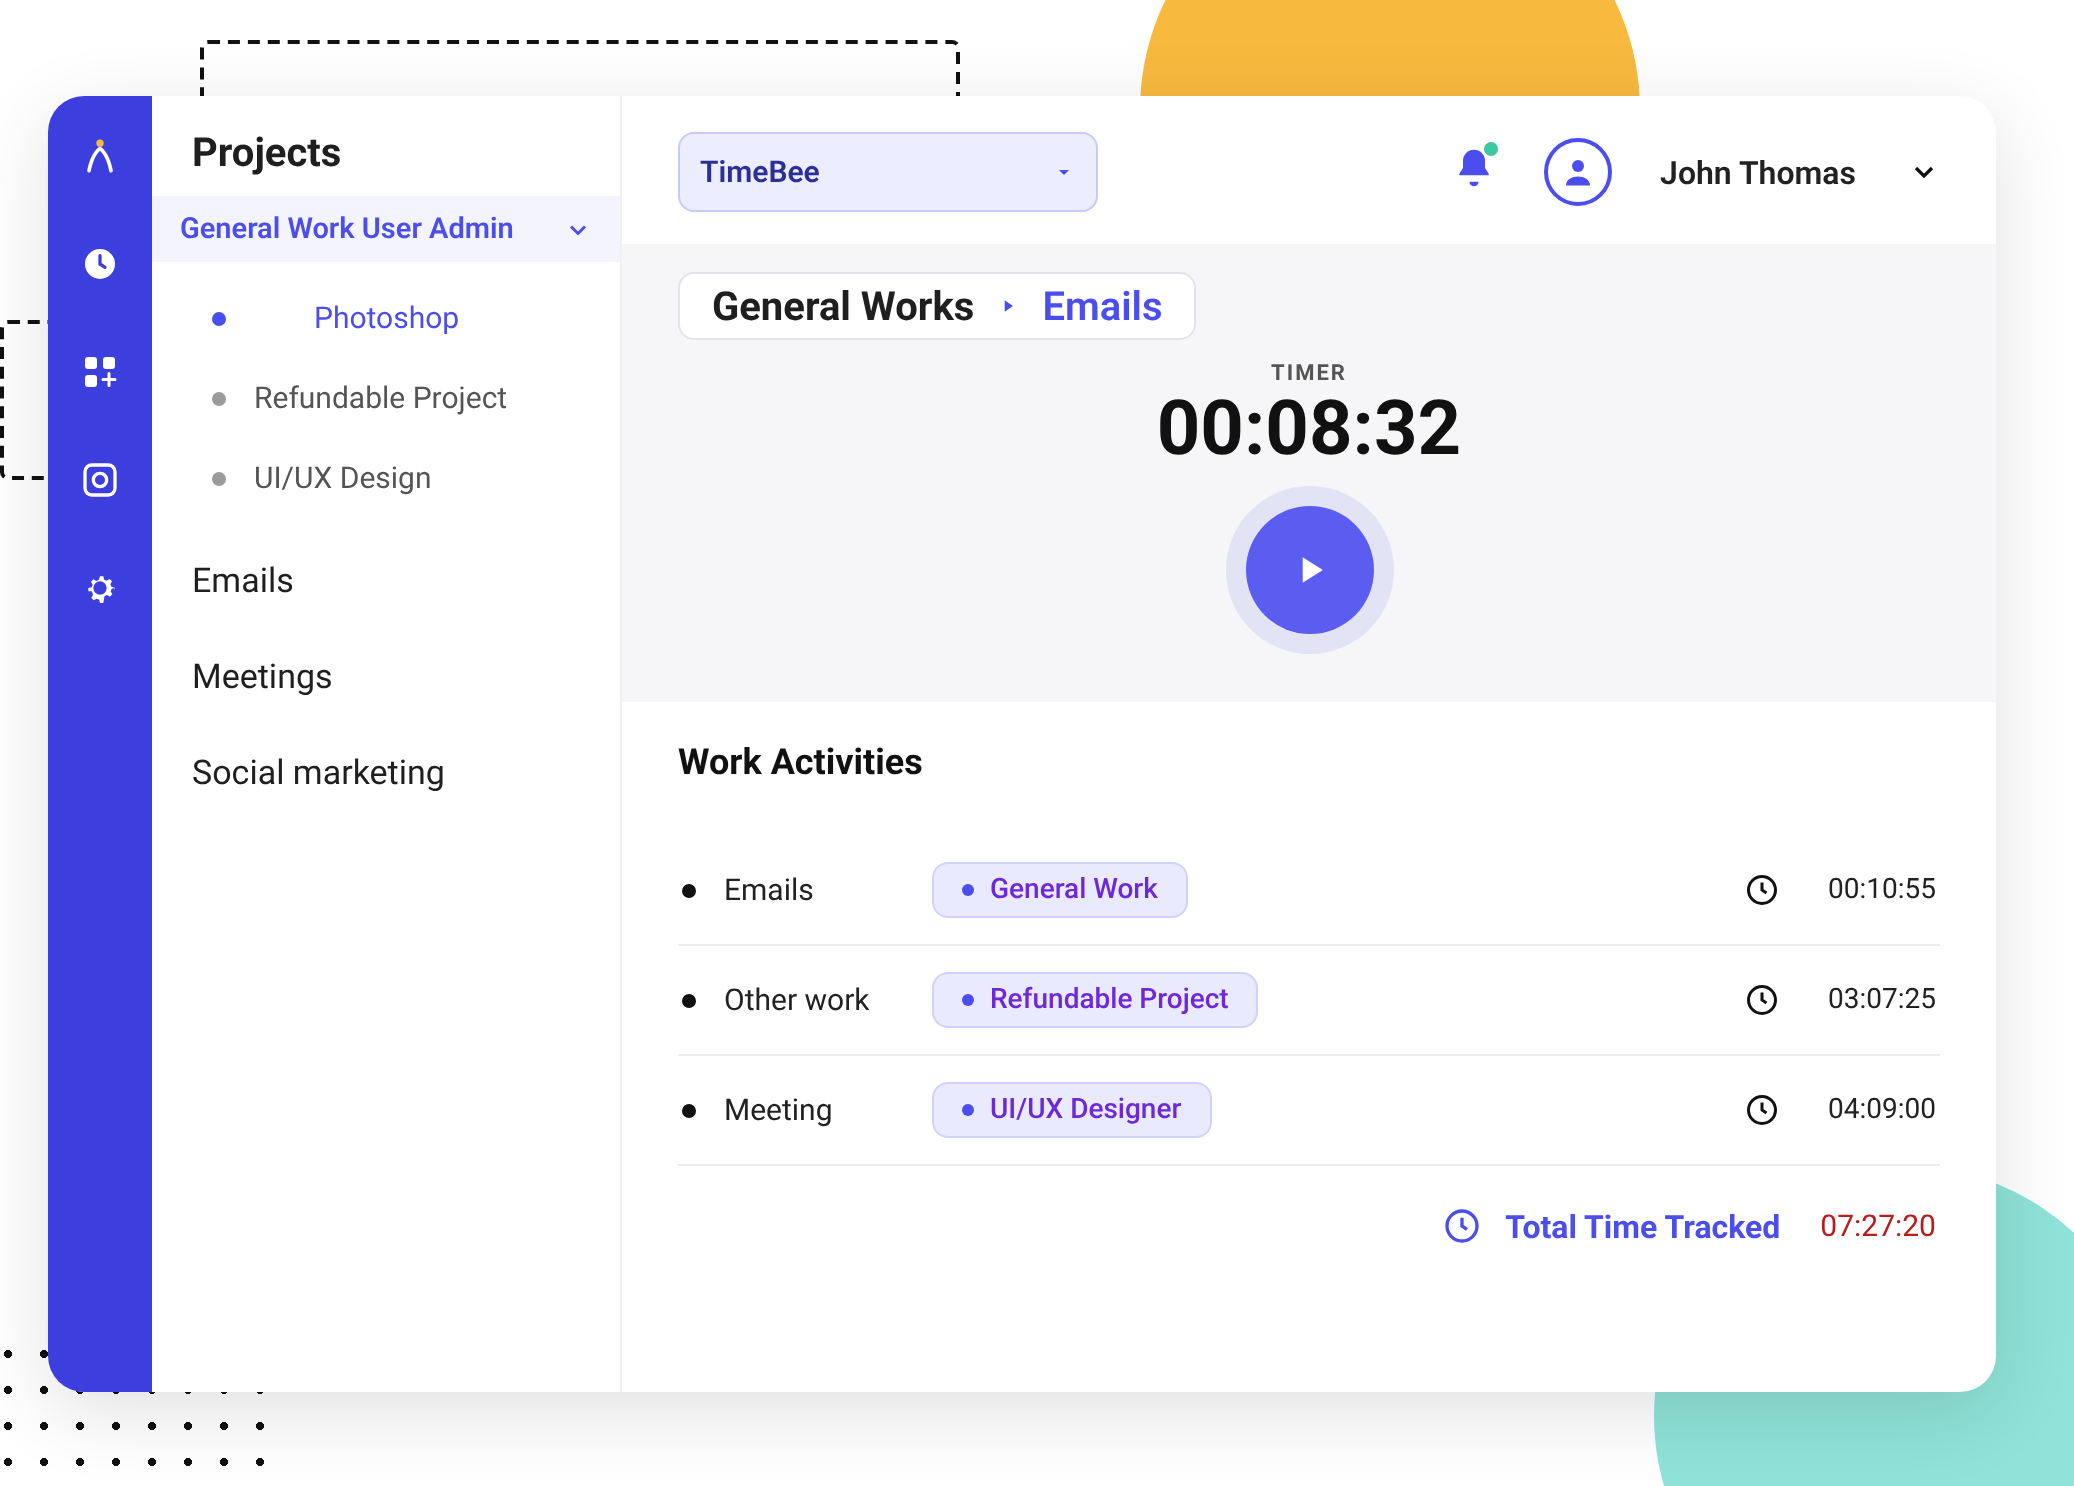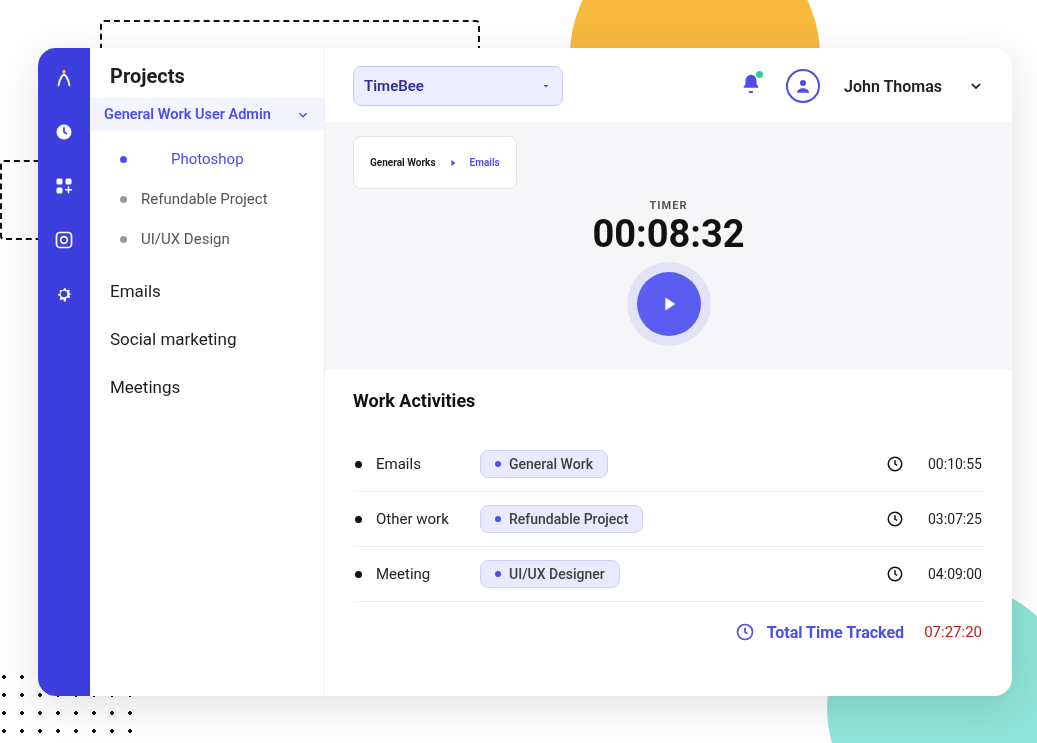--- a/index.html
+++ b/index.html
@@ -61,21 +61,21 @@
     height: 80px;
     background-image: radial-gradient(#111 2px, transparent 2px);
     background-size: 18px 18px;
     z-index: 0;
   }
 
   
   .app {
     position: absolute;
     top: 48px;
-    left: 38px;
+    left: 24px;
     width: 974px;
     height: 648px;
     border-radius: 18px;
     background: #ffffff;
     box-shadow: 0 10px 40px rgba(0,0,0,0.12);
     display: flex;
     overflow: hidden;
     z-index: 1;
   }
 
@@ -210,22 +210,22 @@
     padding: 14px 28px 34px;
     margin-top: 2px;
   }
   .breadcrumb {
     display: inline-flex;
     align-items: center;
     gap: 12px;
     background: #fff;
     border: 1px solid #e3e3e8;
     border-radius: 8px;
-    padding: 20px 16px;
-    font-size: 10px;
+    padding: 4px 16px;
+    font-size: 20px;
   }
   .breadcrumb .bc1 { font-weight: 700; color: #1f1f1f; }
   .breadcrumb .bc2 { font-weight: 600; color: #4B4DED; }
   .timer-center { text-align: center; margin-top: 10px; }
   .timer-label {
     font-size: 11px;
     font-weight: 700;
     letter-spacing: 1px;
     color: #555;
   }
@@ -272,21 +272,21 @@
     font-size: 15px;
     color: #222;
     width: 90px;
   }
   .act-tag {
     display: inline-flex;
     align-items: center;
     gap: 8px;
     background: #E9EAFE;
     border: 1px solid #d0d2fb;
-    color: #404040;
+    color: #6d28d9;
     font-size: 14px;
     font-weight: 500;
     padding: 5px 14px;
     border-radius: 8px;
   }
   .act-tag .tag-dot {
     width: 6px; height: 6px; border-radius: 50%;
     background: #4B4DED;
   }
   .act-spacer { flex: 1; }
@@ -383,24 +383,24 @@
       <div class="sub-item">
         <span class="sub-dot"></span>
         <span>UI/UX Design</span>
       </div>
     </div>
 
     <div class="sidebar-item">
       <span>Emails</span>
     </div>
     <div class="sidebar-item">
+      <span>Meetings</span>
+    </div>
+    <div class="sidebar-item">
       <span>Social marketing</span>
-    </div>
-    <div class="sidebar-item">
-      <span>Meetings</span>
     </div>
   </div>
 
   <div class="main">
 
     <div class="topbar">
       <div class="workspace-select">
         <span>TimeBee</span>
         <svg width="12" height="12" viewBox="0 0 24 24" fill="#4B4DED">
             <path d="M7 10l5 5 5-5z"></path>

